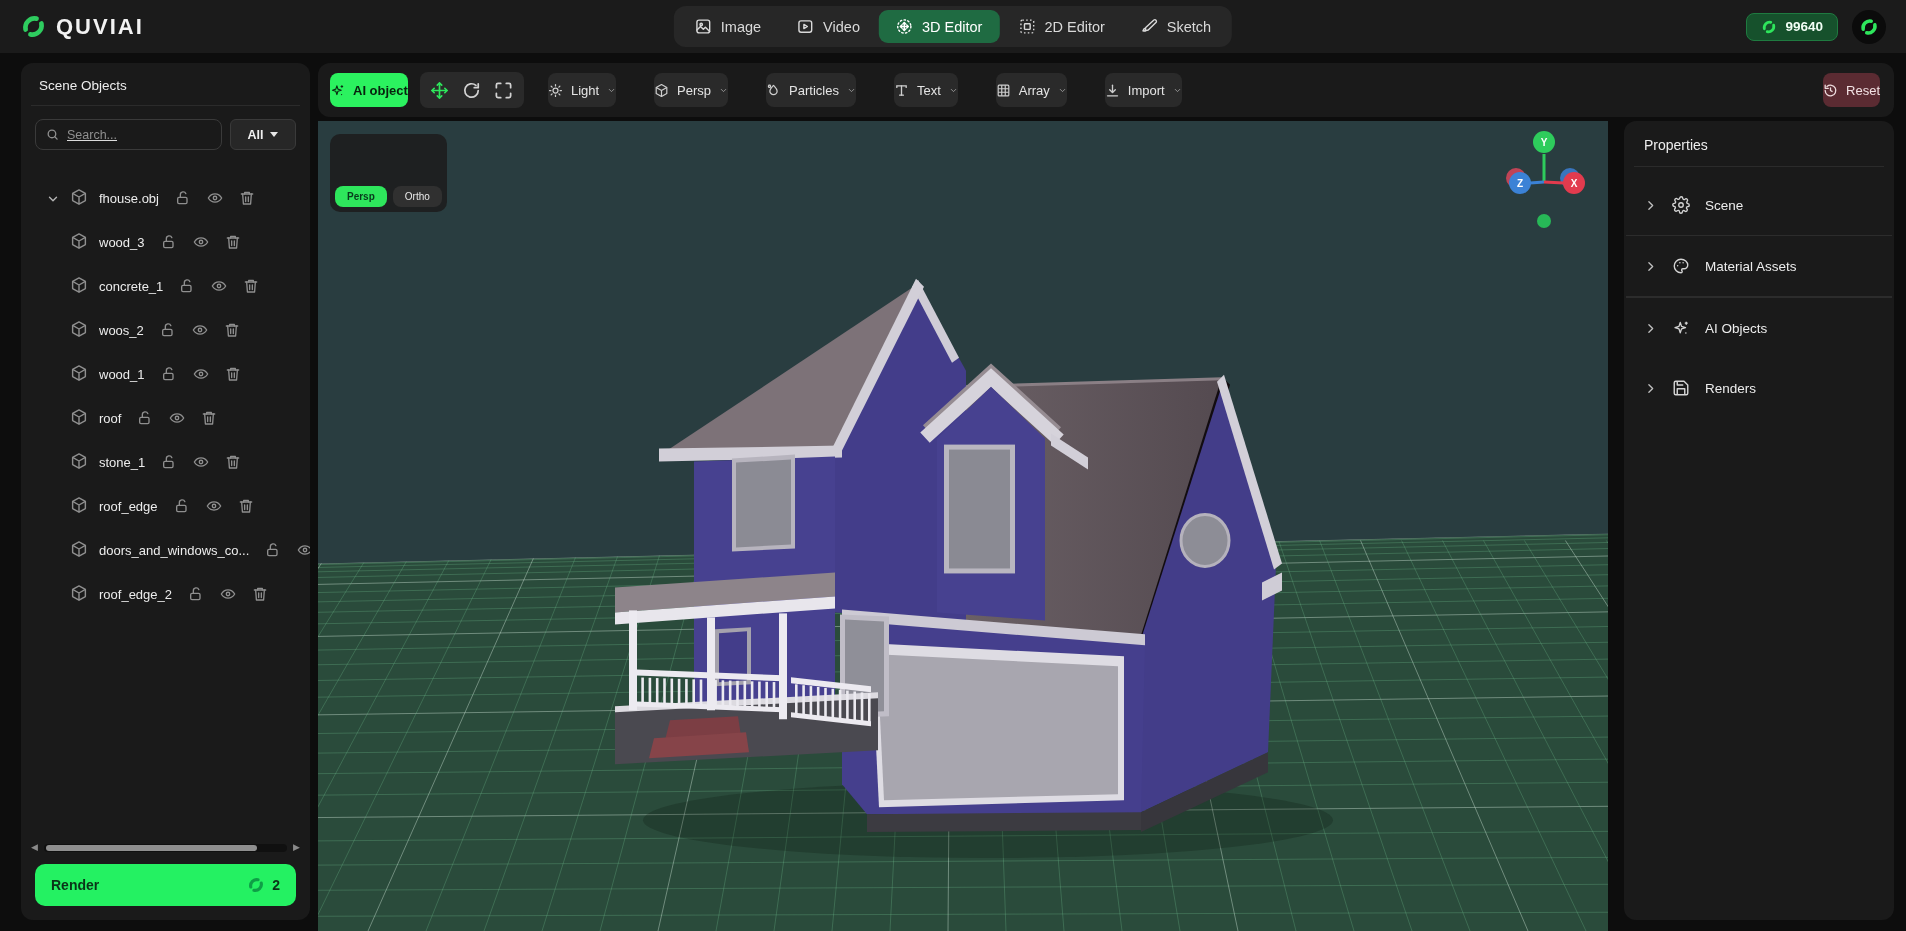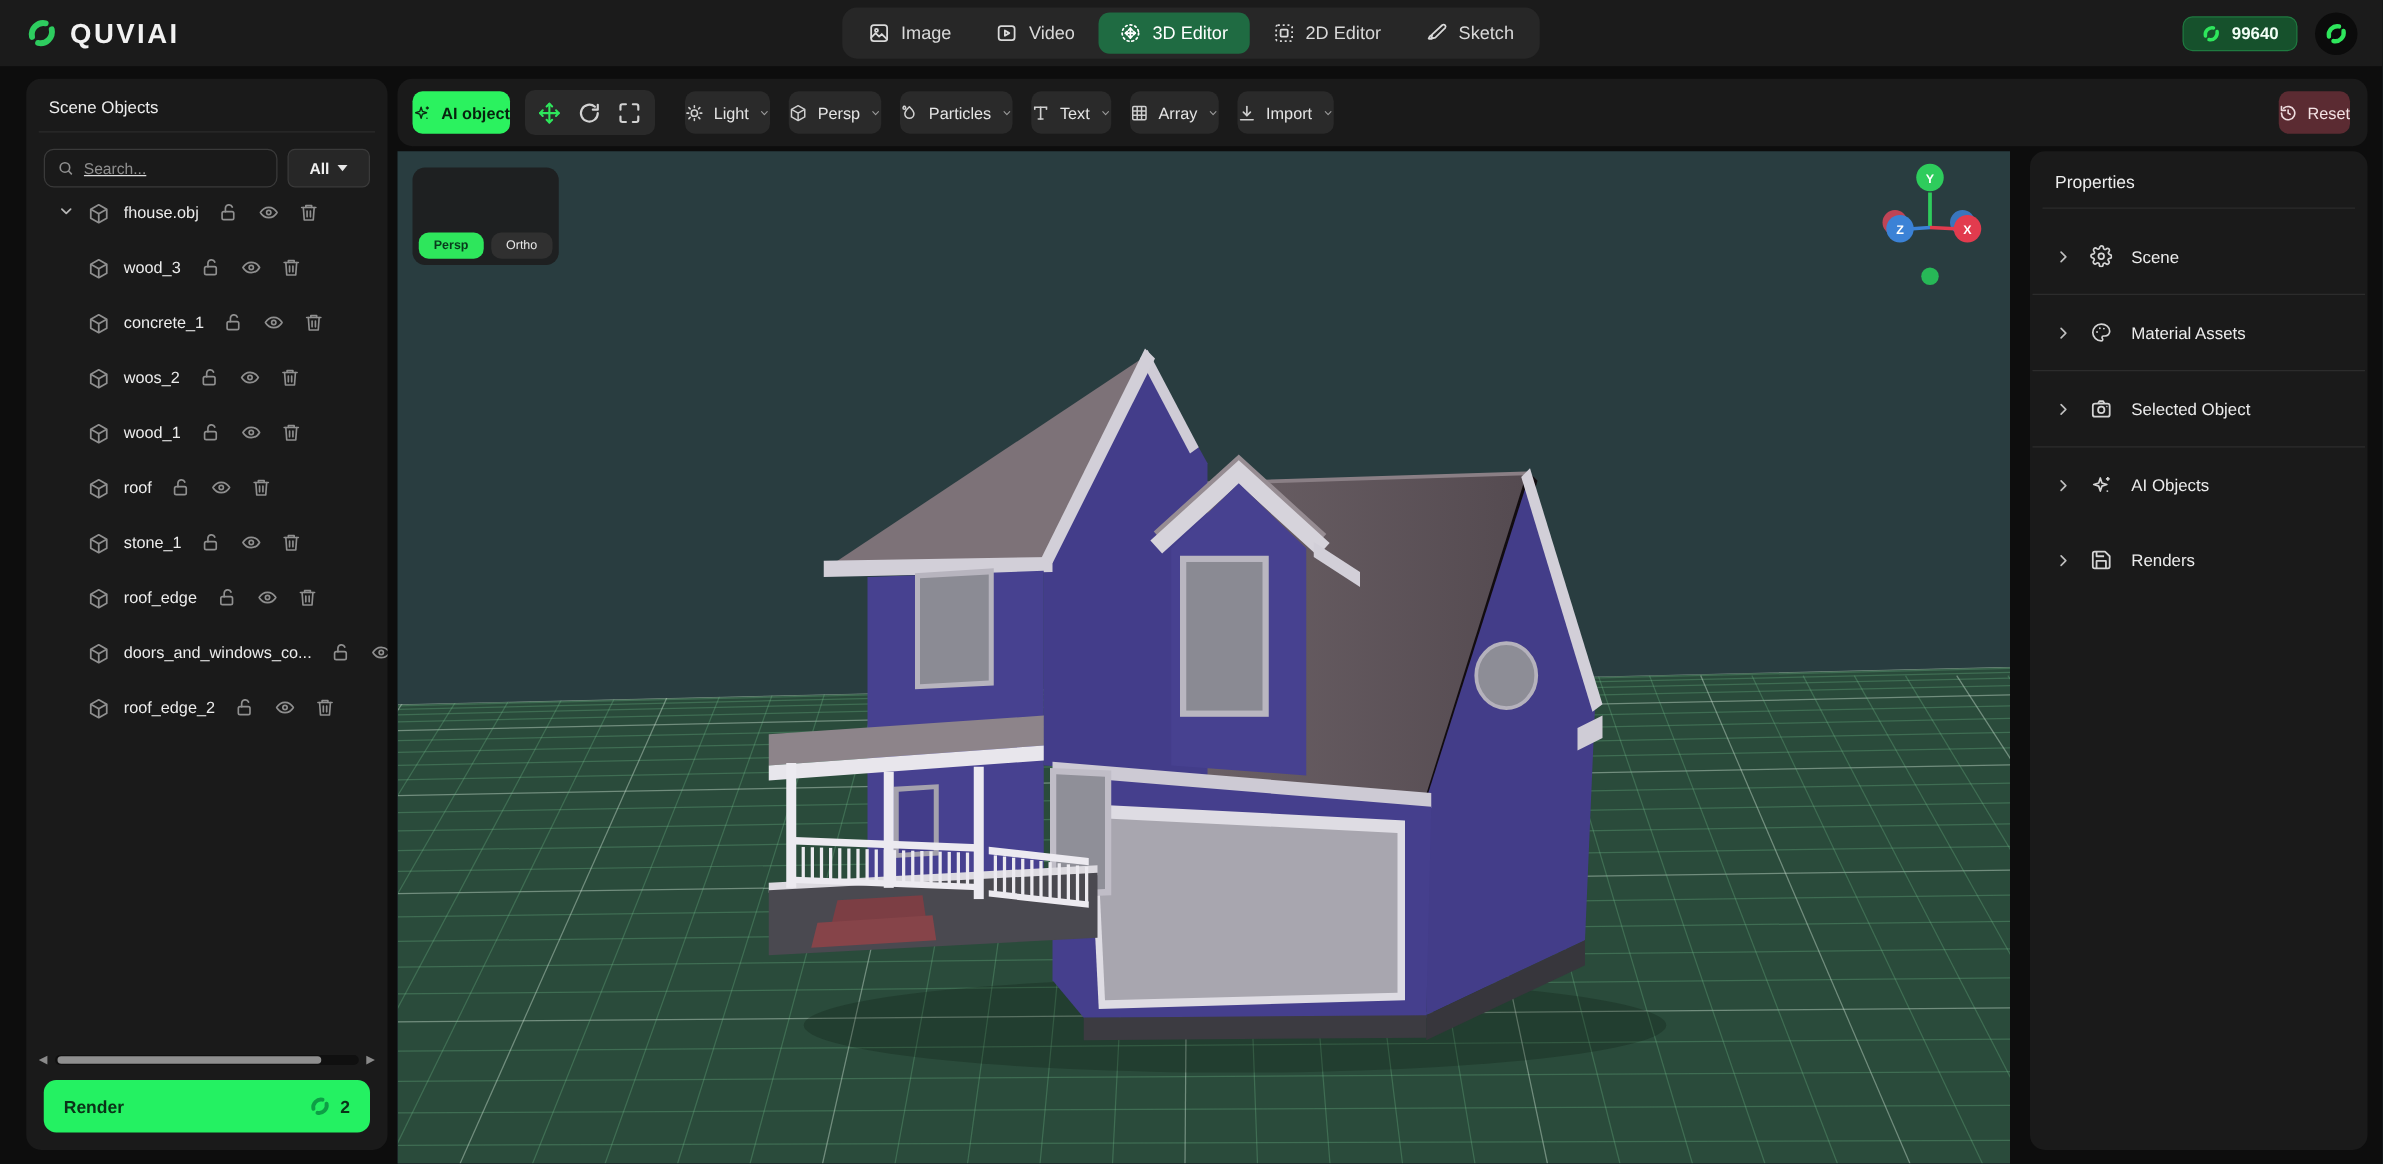--- a/index.html
+++ b/index.html
@@ -27,21 +27,21 @@
   .sb-title{font-size:13.5px;color:#ededed;padding:15px 18px 12px;}
   .hline{height:1px;background:#2b2b2b;margin:0 10px;}
   .search-row{display:flex;gap:8px;padding:13px 14px 8px;}
   .search{flex:1;display:flex;align-items:center;gap:8px;border:1px solid #3a3a3a;border-radius:8px;height:31px;padding:0 10px;color:#8f8f8f;}
   .search svg{width:13px;height:13px;flex:none;}
   .search input{background:transparent;border:0;outline:0;color:#dcdcdc;font-size:12.5px;width:100%;text-decoration:underline;}
   .search input::placeholder{color:#8f8f8f;}
   .filter{width:66px;flex:none;border:1px solid #3a3a3a;background:#272727;border-radius:6px;display:flex;align-items:center;justify-content:center;gap:7px;font-size:12.5px;font-weight:700;color:#f0f0f0;cursor:pointer;}
   .caret{width:0;height:0;border-left:4px solid transparent;border-right:4px solid transparent;border-top:5px solid #e8e8e8;}
   .sb-list{flex:1;overflow:hidden;padding-top:4px;}
-  .srow{height:44px;display:flex;align-items:flex-start;padding-left:25px;white-space:nowrap;cursor:pointer;}
+  .srow{height:44px;display:flex;align-items:flex-end;padding-left:25px;white-space:nowrap;cursor:pointer;}
   .srow .chev{width:14px;height:14px;color:#b5b5b5;flex:none;}
   .srow .cube{width:18px;height:18px;color:#8f8f8f;margin-left:10px;flex:none;}
   .srow .nm{margin-left:11px;font-size:13px;color:#ececec;}
   .srow .ric{width:16px;height:16px;color:#8f8f8f;margin-left:16px;flex:none;cursor:pointer;}
   .hscroll{display:flex;align-items:center;gap:6px;margin:6px 10px 4px;flex:none;}
   .hs-arrow{font-size:9px;color:#8a8a8a;line-height:1;cursor:pointer;}
   .hs-track{flex:1;height:8px;background:#101010;border-radius:4px;position:relative;}
   .hs-thumb{position:absolute;left:2px;top:1px;height:6px;width:87%;background:#8f8f8f;border-radius:3px;cursor:pointer;}
   .render-btn{margin:8px 14px 14px;height:42px;flex:none;border-radius:10px;background:#24f162;display:flex;align-items:center;padding:0 16px;cursor:pointer;border:0;}
   .render-btn .rlabel{font-size:14px;font-weight:700;color:#0a3318;}
@@ -53,21 +53,21 @@
   .toolbar{height:54px;flex:none;display:flex;align-items:center;padding:0 12px;gap:12px;margin-bottom:4px;}
   .btn{display:flex;align-items:center;gap:8px;height:34px;border:0;border-radius:8px;background:#2a2a2a;color:#e4e4e4;font-size:13px;padding:0 0;cursor:pointer;}
   .btn svg{width:15px;height:15px;color:#cfcfcf;}
   .btn .dcar{width:9px;height:9px;color:#9a9a9a;}
   .btn-ai{background:#2bf25f;color:#07220e;font-weight:700;}
   .btn-ai svg{color:#0a2a12;}
   .toolgroup{display:flex;align-items:center;gap:4px;background:#2a2a2a;border-radius:8px;height:36px;padding:0 6px;}
   .tg-btn{width:28px;height:28px;display:flex;align-items:center;justify-content:center;background:transparent;border:0;cursor:pointer;color:#d2d2d2;}
   .tg-btn svg{width:19px;height:19px;}
   .tg-btn.active{color:#2ee65c;}
-  .menus{display:flex;align-items:center;gap:15px;margin-left:12px;}
+  .menus{display:flex;align-items:center;gap:38px;margin-left:12px;}
   .btn-reset{margin-left:auto;background:#5b2b32;color:#f3e2e4;margin-right:2px;}
   .btn-reset svg{color:#eedcde;}
   .workrow{flex:1;display:flex;gap:16px;min-height:0;}
   .viewport{width:1290px;flex:none;position:relative;background:#293d40;overflow:hidden;}
   .scene{position:absolute;inset:0;width:100%;height:100%;}
   .proj{position:absolute;left:12px;top:13px;background:rgba(28,28,28,.88);border-radius:10px;padding:5px;display:flex;gap:6px;}
   .pill{border:0;border-radius:8px;padding:5px 12px;font-size:10px;background:#303030;color:#e8e8e8;cursor:pointer;margin-top:47px;}
   .pill.active{background:#2ee65c;color:#083b1c;font-weight:700;}
   .gizmo{position:absolute;left:1166px;top:0;width:130px;height:130px;}
   .props{flex:1;margin-bottom:11px;display:flex;flex-direction:column;}
@@ -805,29 +805,20 @@
               <div class="prow">
     <svg class="pchev">
                   <use href="#i-chev-r"></use>
                 </svg>
     <svg class="picon">
                   <use href="#i-palette"></use>
                 </svg>
     <span class="plabel">Material Assets</span>
   </div>
               <div class="pdiv"></div>
-              <div class="prow">
-    <svg class="pchev">
-                  <use href="#i-chev-r"></use>
-                </svg>
-    <svg class="picon">
-                  <use href="#i-camera"></use>
-                </svg>
-    <span class="plabel">Selected Object</span>
-  </div>
               <div class="pdiv"></div>
               <div class="prow">
     <svg class="pchev">
                   <use href="#i-chev-r"></use>
                 </svg>
     <svg class="picon">
                   <use href="#i-sparkles"></use>
                 </svg>
     <span class="plabel">AI Objects</span>
   </div>

